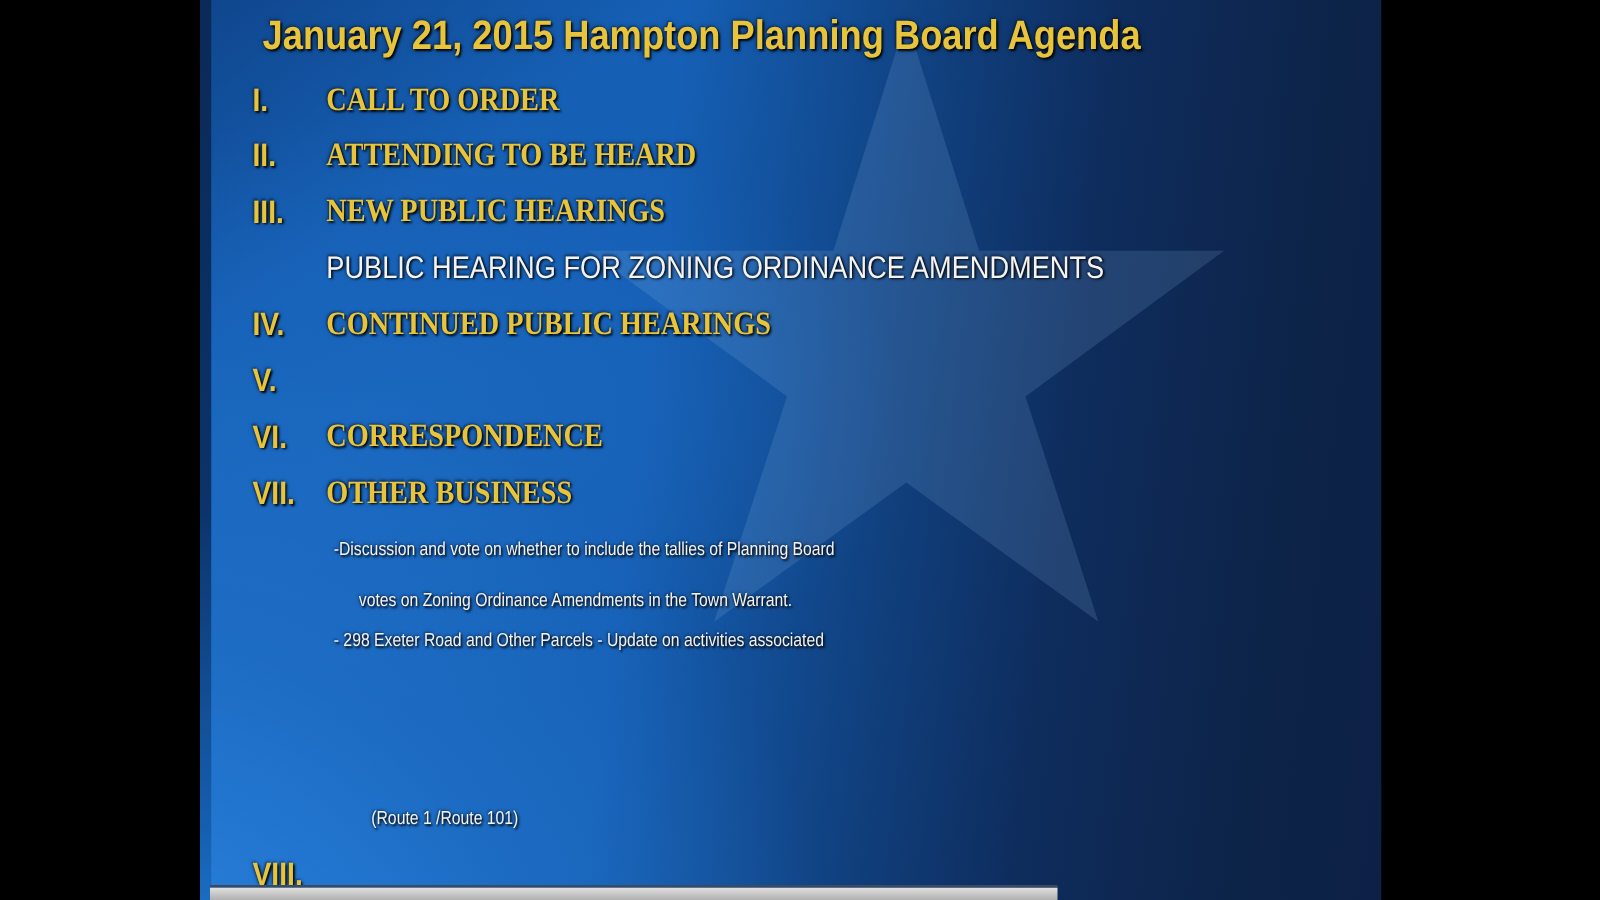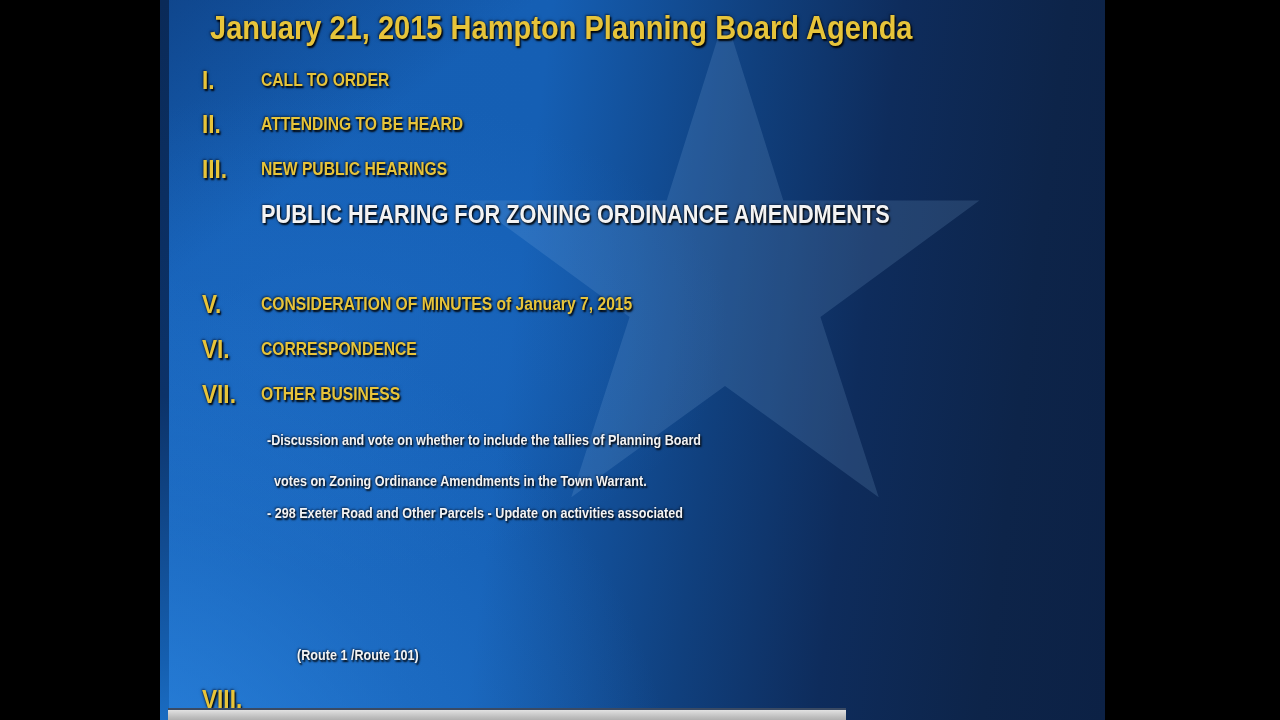--- a/index.html
+++ b/index.html
@@ -82,21 +82,21 @@
     color: #e7c43a;
     font-weight: 700;
     text-shadow:
       1.5px 1.5px 2px rgba(0,0,0,0.95),
       -1px -1px 2px rgba(10,20,40,0.55),
       0 0 5px rgba(0,0,0,0.35);
   }
 
   .white {
     color: #f3f3f3;
-    font-weight: 700;
+    font-weight: 400;
     text-shadow:
       1.5px 1.5px 2px rgba(0,0,0,0.9),
       -1px -1px 2px rgba(10,20,40,0.5),
       0 0 4px rgba(0,0,0,0.3);
   }
 
   .title-row {
     position: absolute;
     top: 7px;
     left: 50px;
@@ -107,21 +107,22 @@
   .title-row .cond { transform: scaleX(0.88); }
 
   .num {
     position: absolute;
     left: 42px;
     font-size: 26px;
   }
   .lbl {
     position: absolute;
     left: 101px;
-    font-size: 18px;
+    font-size: 26px;
+    font-family: Liberation Serif, serif;
   }
 
   .subA {
     position: absolute;
     left: 101px;
     font-size: 25px;
   }
 
   .sub {
     position: absolute;
@@ -168,41 +169,44 @@
 
       <div class="row" style="top:153px">
         <span class="num yellow"><span class="cond">III.</span></span>
         <span class="lbl yellow"><span class="cond">NEW PUBLIC HEARINGS</span></span>
       </div>
 
       <div class="row" style="top:198px">
         <span class="subA white"><span class="cond">PUBLIC HEARING FOR ZONING ORDINANCE AMENDMENTS</span></span>
       </div>
 
+      <div class="row" style="top:243px">
+        <span class="num yellow"><span class="cond">IV.</span></span>
+        <span class="lbl yellow"><span class="cond">CONTINUED PUBLIC HEARINGS</span></span>
+      </div>
 
       <div class="row" style="top:288px">
         <span class="num yellow"><span class="cond">V.</span></span>
-        <span class="lbl yellow"><span class="cond">CONSIDERATION OF MINUTES of January 7, 2015</span></span>
       </div>
 
       <div class="row" style="top:378px">
         <span class="num yellow"><span class="cond">VII.</span></span>
         <span class="lbl yellow"><span class="cond">OTHER BUSINESS</span></span>
       </div>
 
       <div class="row" style="top:333px">
         <span class="num yellow"><span class="cond">VI.</span></span>
         <span class="lbl yellow"><span class="cond">CORRESPONDENCE</span></span>
       </div>
 
       <div class="row" style="top:424px">
         <span class="sub white" style="left:107px"><span class="cond">-Discussion and vote on whether to include the tallies of Planning Board</span></span>
       </div>
       <div class="row" style="top:465px">
-        <span class="sub white" style="left:114px"><span class="cond">votes on Zoning Ordinance Amendments in the Town Warrant.</span></span>
+        <span class="sub white" style="left:127px"><span class="cond">votes on Zoning Ordinance Amendments in the Town Warrant.</span></span>
       </div>
       <div class="row" style="top:497px">
         <span class="sub white" style="left:107px"><span class="cond">- 298 Exeter Road and Other Parcels - Update on activities associated</span></span>
       </div>
       <div class="row" style="top:639px">
         <span class="sub white" style="left:137px"><span class="cond">(Route 1 /Route 101)</span></span>
       </div>
 
       <div class="row" style="top:683px">
         <span class="num yellow"><span class="cond">VIII.</span></span>

